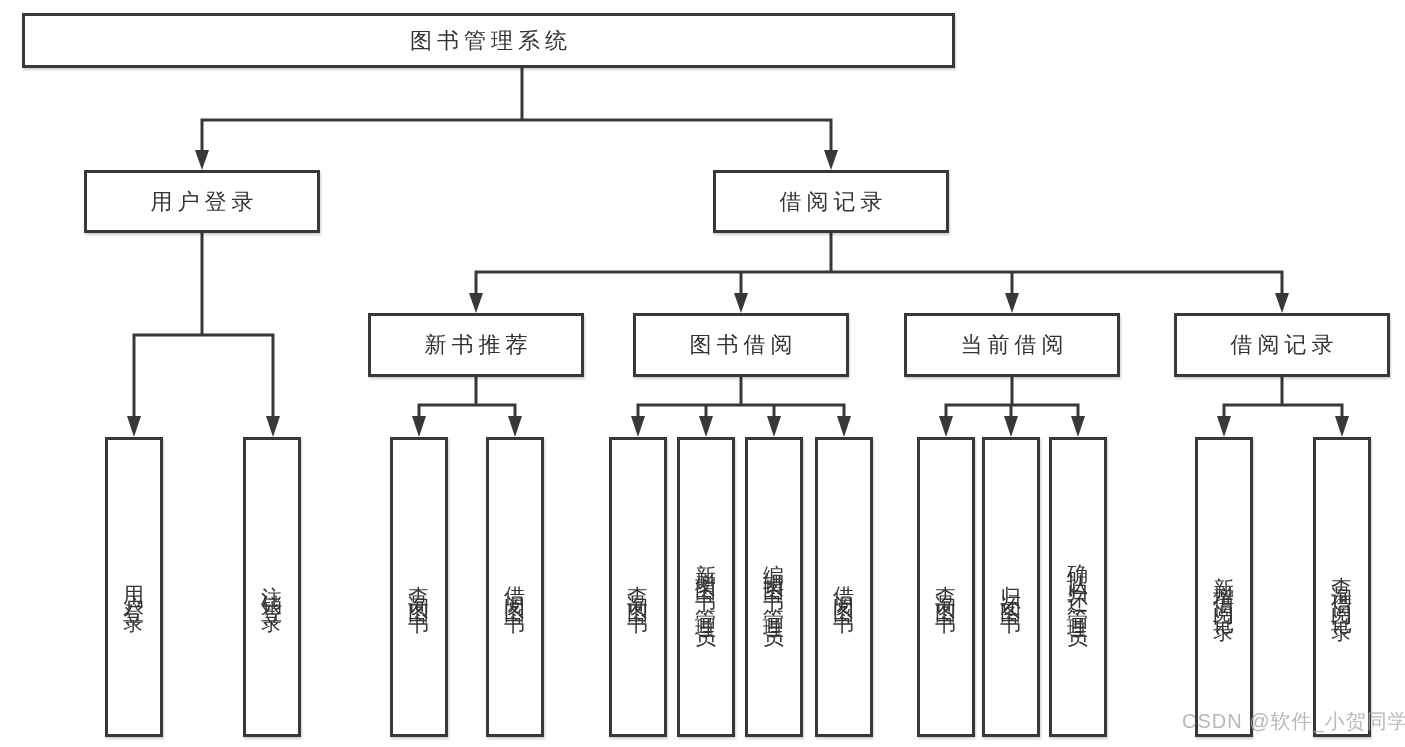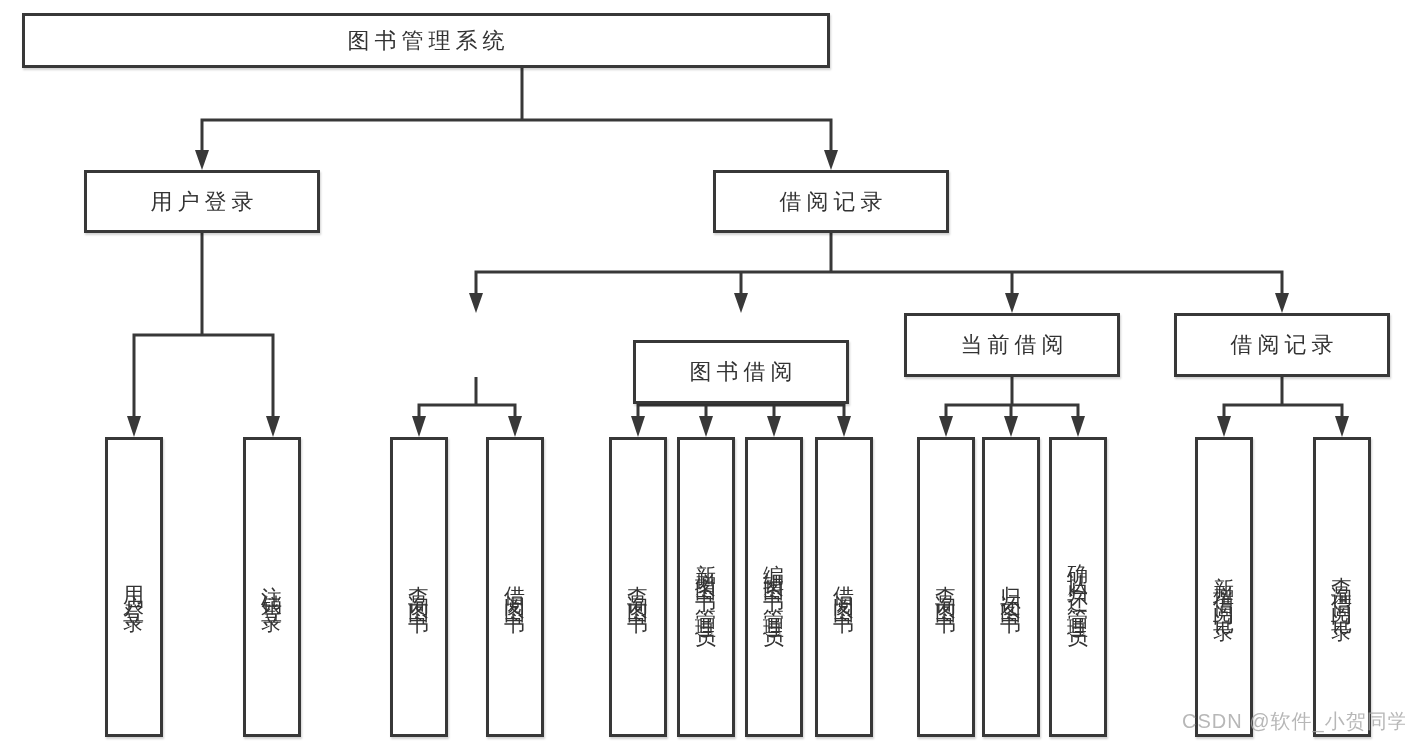--- a/index.html
+++ b/index.html
@@ -89,26 +89,27 @@
     <path d="M1012,377 V405 M946,417 V405 H1078 V417 M1011,405 V417"></path>
     <polygon points="939,416 953,416 946,437"></polygon>
     <polygon points="1004,416 1018,416 1011,437"></polygon>
     <polygon points="1071,416 1085,416 1078,437"></polygon>
 
     <path d="M1282,377 V405 M1224,417 V405 H1342 V417"></path>
     <polygon points="1217,416 1231,416 1224,437"></polygon>
     <polygon points="1335,416 1349,416 1342,437"></polygon>
   </svg>
 
-  <div class="node h" style="left:22px;top:13px;width:808px;height:55px;">图书管理系统</div>
+  <div class="node h" style="left:22px;top:13px;width:933px;height:55px;">图书管理系统</div>
 
   <div class="node h" style="left:84px;top:170px;width:236px;height:63px;">用户登录</div>
   <div class="node h" style="left:713px;top:170px;width:236px;height:63px;">借阅记录</div>
 
-  <div class="node h" style="left:633px;top:313px;width:216px;height:64px;margin-top:27px;">图书借阅</div>
+  <div class="node h" style="left:368px;top:313px;width:216px;height:64px;">新书推荐</div>
+  <div class="node h" style="left:633px;top:313px;width:216px;height:64px;">图书借阅</div>
   <div class="node h" style="left:1174px;top:313px;width:216px;height:64px;">借阅记录</div>
   <div class="node h" style="left:904px;top:313px;width:216px;height:64px;">当前借阅</div>
 
   <div class="node v" style="left:105px;">用户登录</div>
   <div class="node v" style="left:243px;">注销登录</div>
 
   <div class="node v" style="left:390px;">查询图书</div>
   <div class="node v" style="left:486px;">借阅图书</div>
 
   <div class="node v" style="left:609px;">查询图书</div>

